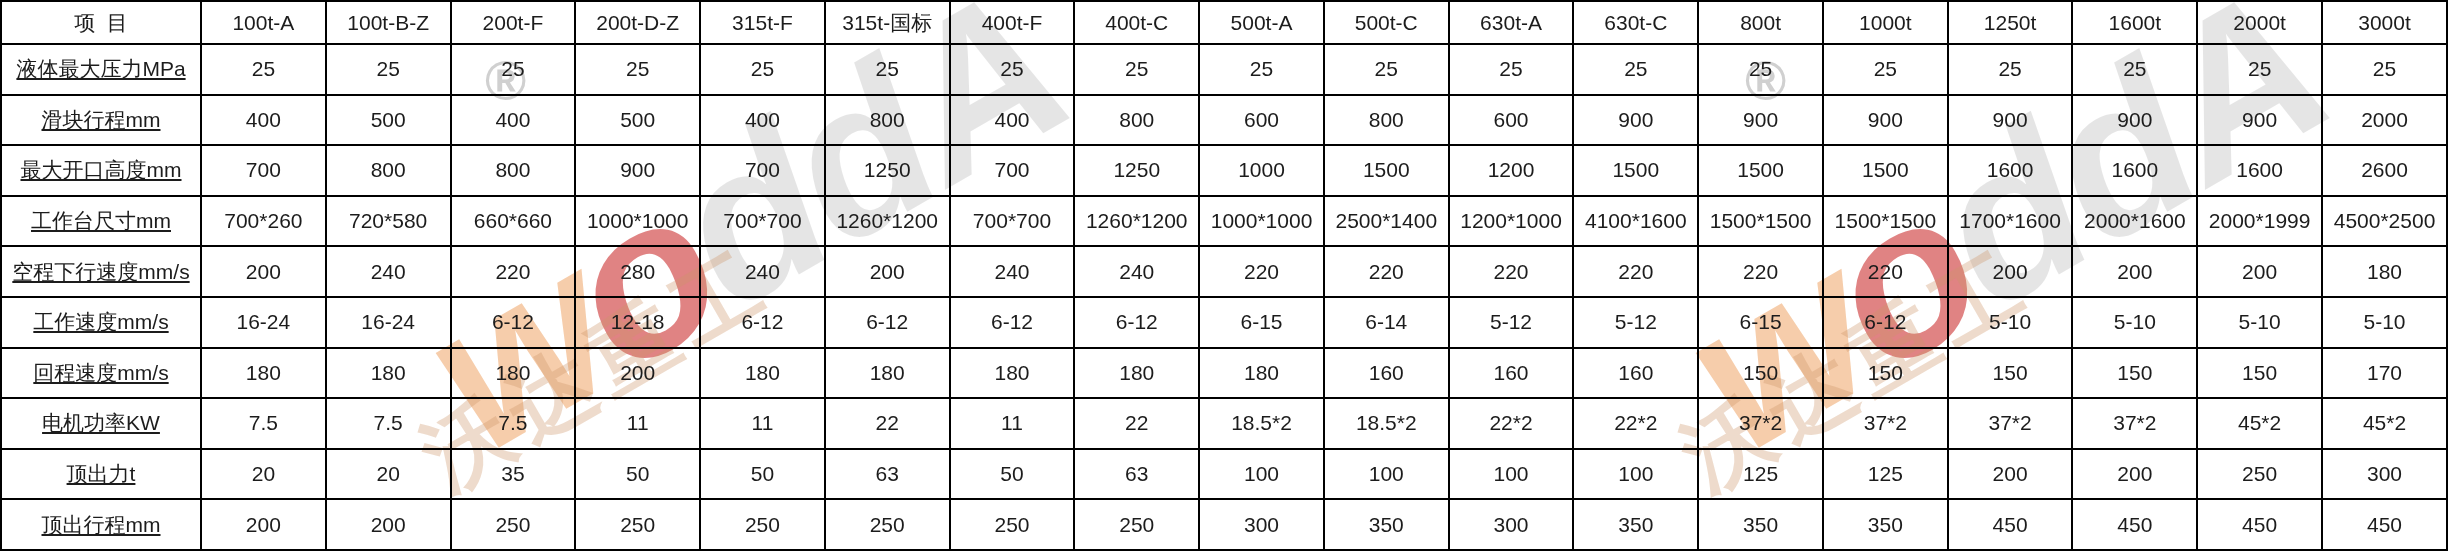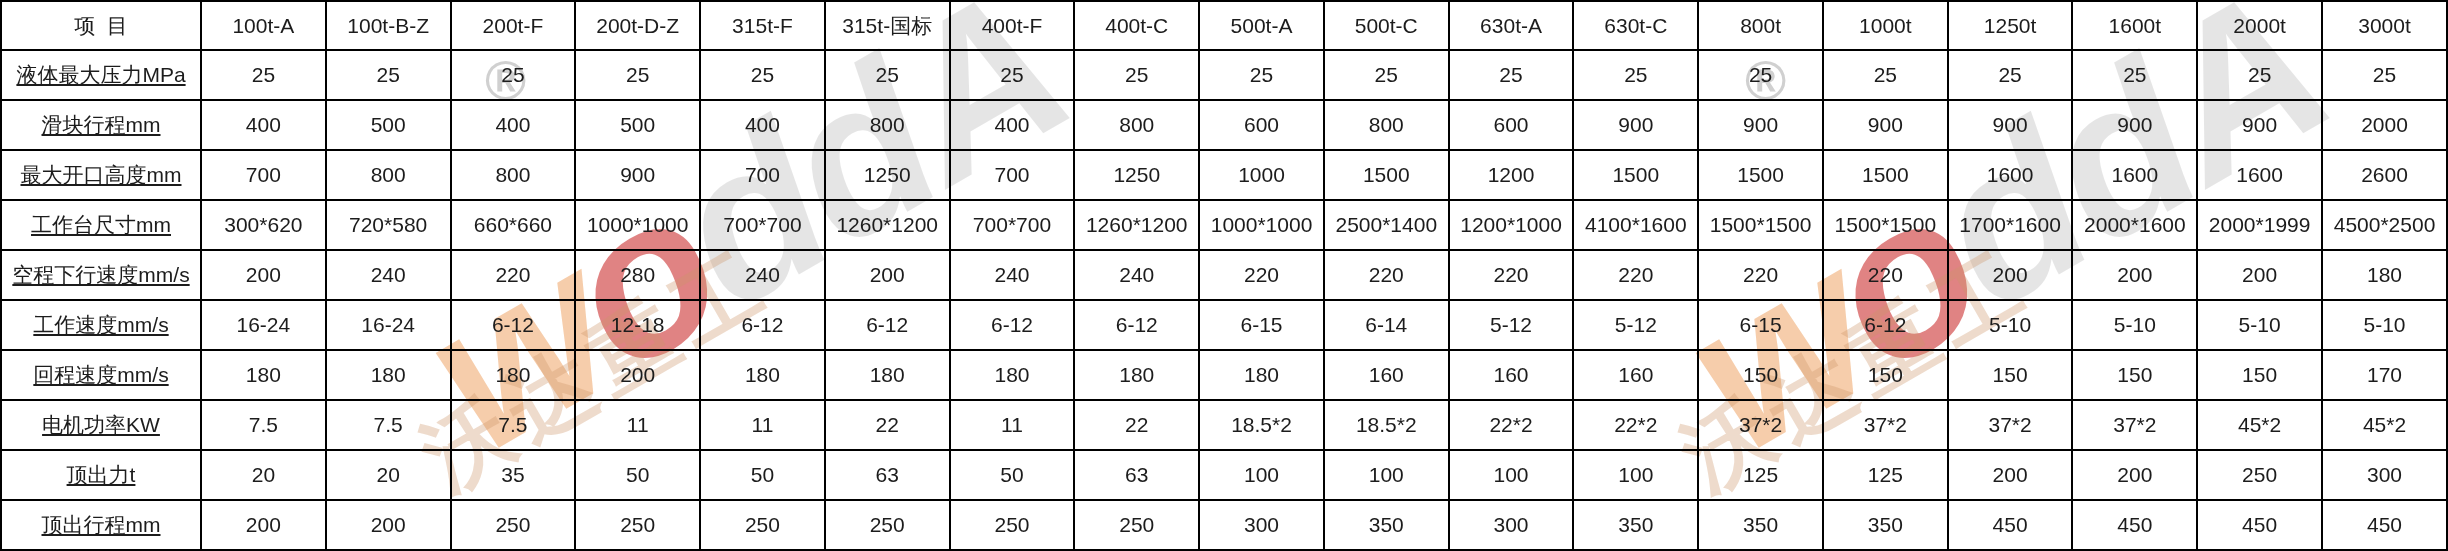--- a/index.html
+++ b/index.html
@@ -39,21 +39,21 @@
     background:transparent;
   }
   table.spec col.label-col{width:200px;}
   table.spec th,table.spec td{
     border:2px solid #000;
     text-align:center;vertical-align:middle;
     font-size:21px;color:#1c1c1c;font-weight:normal;
     padding:0;overflow:hidden;background:transparent;
   }
   table.spec tr{height:50px;}
-  table.spec tr.head-row{height:49px;padding-left:32px;}
+  table.spec tr.head-row{height:43px;padding-left:32px;}
   th.corner{white-space:pre;}
   td.row-label{white-space:nowrap;text-decoration:underline;}
 </style>
 </head>
 <body>
 
 <div class="stage">
 
   <div class="wm-layer">
     <div class="wm-cluster left">
@@ -172,21 +172,21 @@
           <td>1500</td>
           <td>1500</td>
           <td>1500</td>
           <td>1600</td>
           <td>1600</td>
           <td>1600</td>
           <td>2600</td>
         </tr>
         <tr>
           <td class="row-label">工作台尺寸mm</td>
-          <td>300*620</td>
+          <td>700*260</td>
           <td>720*580</td>
           <td>660*660</td>
           <td>1000*1000</td>
           <td>700*700</td>
           <td>1260*1200</td>
           <td>700*700</td>
           <td>1260*1200</td>
           <td>1000*1000</td>
           <td>2500*1400</td>
           <td>1200*1000</td>

